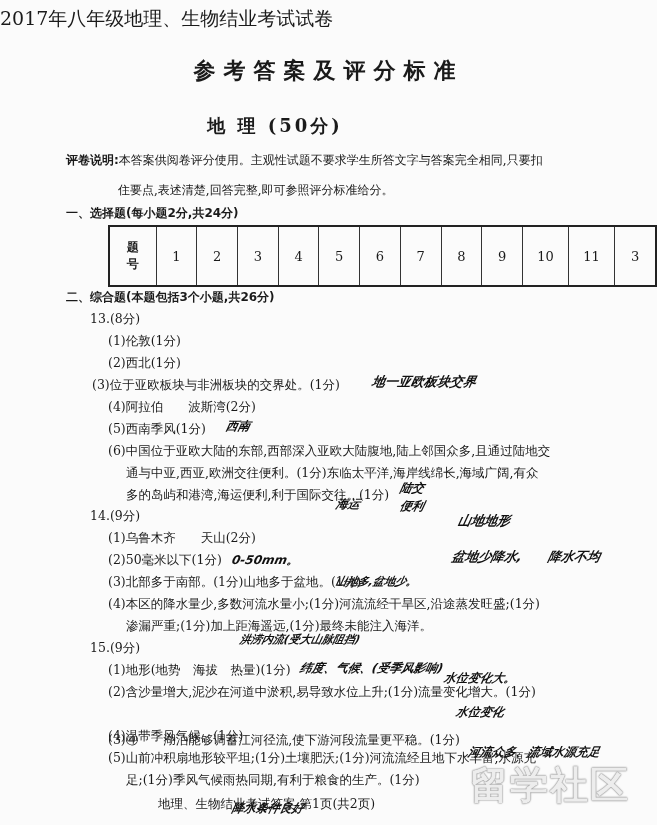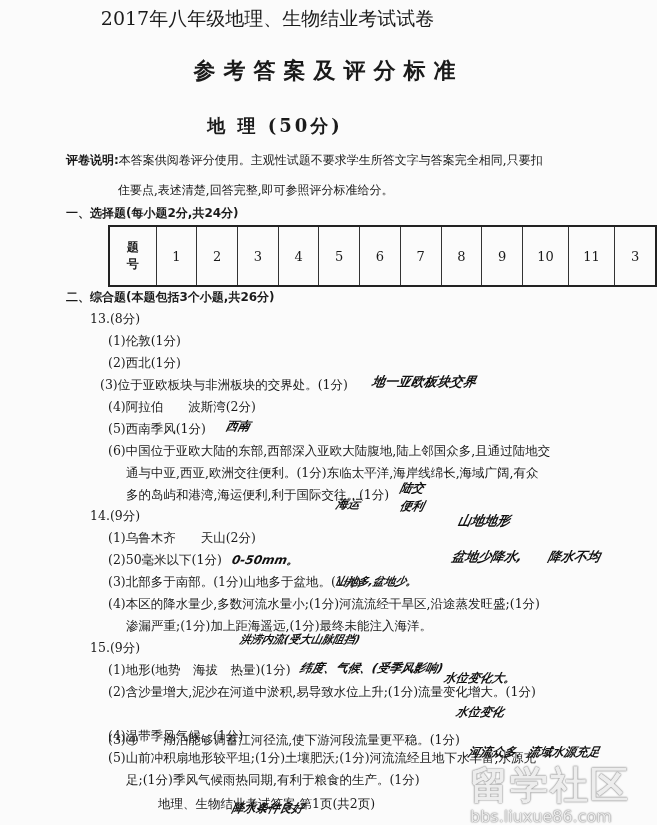--- a/index.html
+++ b/index.html
@@ -4,21 +4,21 @@
   <style>
     html, body { margin: 0; padding: 0; }
     body {
       width: 657px; height: 825px; overflow: hidden;
       background: #fbfbfb;
       font-family: "DejaVu Serif", "Liberation Serif", serif;
       color: #1a1a1a;
       position: relative;
     }
     .abs { position: absolute; white-space: nowrap; }
-    .title1 { left: 0; width: 535px; text-align: center; top: 6px; font-size: 19px; letter-spacing: 0px; }
+    .title1 { left: 0; width: 535px; text-align: left; top: 6px; font-size: 19px; letter-spacing: 0px; }
     .title2 { left: 0; width: 657px; text-align: center; top: 56px; font-size: 22px; letter-spacing: 8px; font-weight: bold; }
     .title3 { left: 0; width: 550px; text-align: center; top: 114px; font-size: 18px; font-weight: bold; letter-spacing: 3px; }
     .note { left: 66px; top: 152px; font-size: 12px; }
     .note b { font-family: "DejaVu Sans", sans-serif; }
     .note2 { left: 118px; top: 182px; font-size: 12px; }
     .sec { font-family: "DejaVu Sans", sans-serif; font-weight: bold; font-size: 12px; }
     table.ans {
       position: absolute; left: 108px; top: 225px;
       border-collapse: collapse; border: 2px solid #222;
       font-size: 13px;
@@ -70,21 +70,21 @@
     <td>3</td>
   </tr>
 </tbody>
   </table>
 
 <div class="abs sec" style="left:66px; top:289px;">二、综合题(本题包括3个小题,共26分)</div>
 
 <div class="abs ln" style="left:90px; top:311px;">13.(8分)</div>
 <div class="abs ln" style="left:108px; top:333px;">(1)伦敦(1分)</div>
 <div class="abs ln" style="left:108px; top:355px;">(2)西北(1分)</div>
-<div class="abs ln" style="left:100px; top:377px;">(3)位于亚欧板块与非洲板块的交界处。(1分)</div>
+<div class="abs ln" style="left:92px; top:377px;">(3)位于亚欧板块与非洲板块的交界处。(1分)</div>
 <div class="abs ln" style="left:108px; top:399px;">(4)阿拉伯　　波斯湾(2分)</div>
 <div class="abs ln" style="left:108px; top:421px;">(5)西南季风(1分)</div>
 <div class="abs ln" style="left:108px; top:443px;">(6)中国位于亚欧大陆的东部,西部深入亚欧大陆腹地,陆上邻国众多,且通过陆地交</div>
 <div class="abs ln" style="left:126px; top:465px;">通与中亚,西亚,欧洲交往便利。(1分)东临太平洋,海岸线绵长,海域广阔,有众</div>
 <div class="abs ln" style="left:126px; top:487px;">多的岛屿和港湾,海运便利,利于国际交往。(1分)</div>
 
 <div class="abs ln" style="left:90px; top:508px;">14.(9分)</div>
 <div class="abs ln" style="left:108px; top:530px;">(1)乌鲁木齐　　天山(2分)</div>
 <div class="abs ln" style="left:108px; top:552px;">(2)50毫米以下(1分)</div>
 <div class="abs ln" style="left:108px; top:574px;">(3)北部多于南部。(1分)山地多于盆地。(1分)</div>
@@ -113,14 +113,13 @@
 <div class="hw" style="left:548px; top:548px; font-size:13px;">降水不均</div>
 <div class="hw" style="left:240px; top:632px; font-size:11px;">洪涝内流(受大山脉阻挡)</div>
 <div class="hw" style="left:300px; top:660px; font-size:12px;">纬度、气候、(受季风影响)</div>
 <div class="hw" style="left:444px; top:670px; font-size:12px;">水位变化大。</div>
 <div class="hw" style="left:456px; top:704px; font-size:12px;">水位变化</div>
 <div class="hw" style="left:468px; top:744px; font-size:12px;">河流众多、流域水源充足</div>
 <div class="hw" style="left:232px; top:800px; font-size:12px;">降水条件良好</div>
 
 <div class="watermark">
   <div class="wm-big">留学社区</div>
-  <div class="wm-url">bbs.liuxue86.com</div>
 </div>
 
 </body></html>

